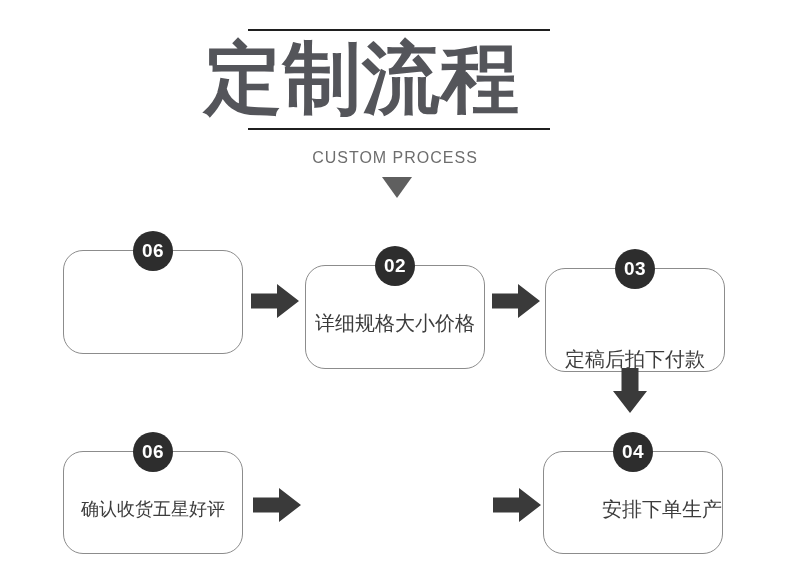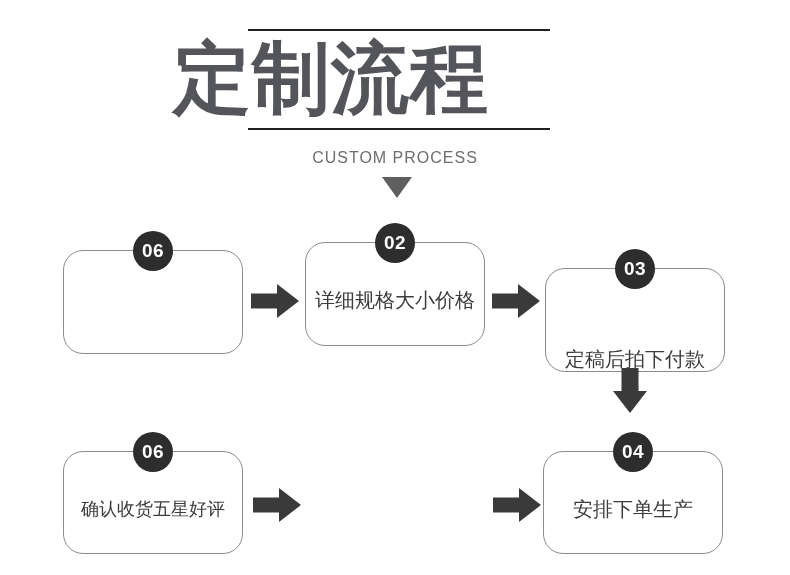--- a/index.html
+++ b/index.html
@@ -13,45 +13,45 @@
     position:relative; width:790px; height:575px; overflow:hidden;
     background:var(--background);
     font-family:"Liberation Sans","DejaVu Sans",sans-serif;
   }
   .hr{position:absolute; left:248px; width:302px; height:2px; background:var(--rule);}
   .hr-top{top:29px;}
   .hr-bottom{top:128px;}
   .title{
     position:absolute; top:32px; left:0; width:662px; margin:0;
     text-align:center; font-size:78px; line-height:92px; font-weight:900;
-    letter-spacing:1px; color:var(--title);
+    letter-spacing:1px; color:var(--title);padding-left:31px;
   }
   .subtitle{
     position:absolute; top:146px; left:0; width:790px;
     text-align:center; font-size:16px; line-height:24px;
     letter-spacing:1px; color:var(--subtitle);
   }
   .tri-down{
     position:absolute; top:177px; left:382px; width:0; height:0;
     border-left:15px solid transparent; border-right:15px solid transparent;
     border-top:21px solid var(--triangle);
   }
   .step{
     position:absolute; width:180px; height:104px; box-sizing:border-box;
     border:1.5px solid var(--box_border); border-radius:20px;
     background:var(--background);
     display:flex; align-items:center; justify-content:center;
     padding-top:12px;
   }
   .s1{left:63px; top:250px; padding-top:26px;}
-  .s2{left:305px; top:242px;}
+  .s2{left:305px; top:265px;}
   .s3{left:545px; top:268px;align-items:flex-end;}
   .s6{left:63px;  top:451px; height:103px;}
   .s5{left:305px; top:451px; height:103px;}
-  .s4{left:543px; top:451px; height:103px;}
+  .s4{left:543px; top:451px; height:103px;justify-content:flex-end;}
   .badge{
     position:absolute; top:-20px; left:50%; transform:translateX(-50%);
     width:40px; height:40px; border-radius:50%;
     background:var(--badge_bg); color:var(--badge_text);
     display:flex; align-items:center; justify-content:center;
     font-size:19px; font-weight:bold; letter-spacing:0.5px;
   }
   .step-text{
     text-align:center; color:var(--box_text);
     font-size:20px; line-height:24px; white-space:nowrap;

